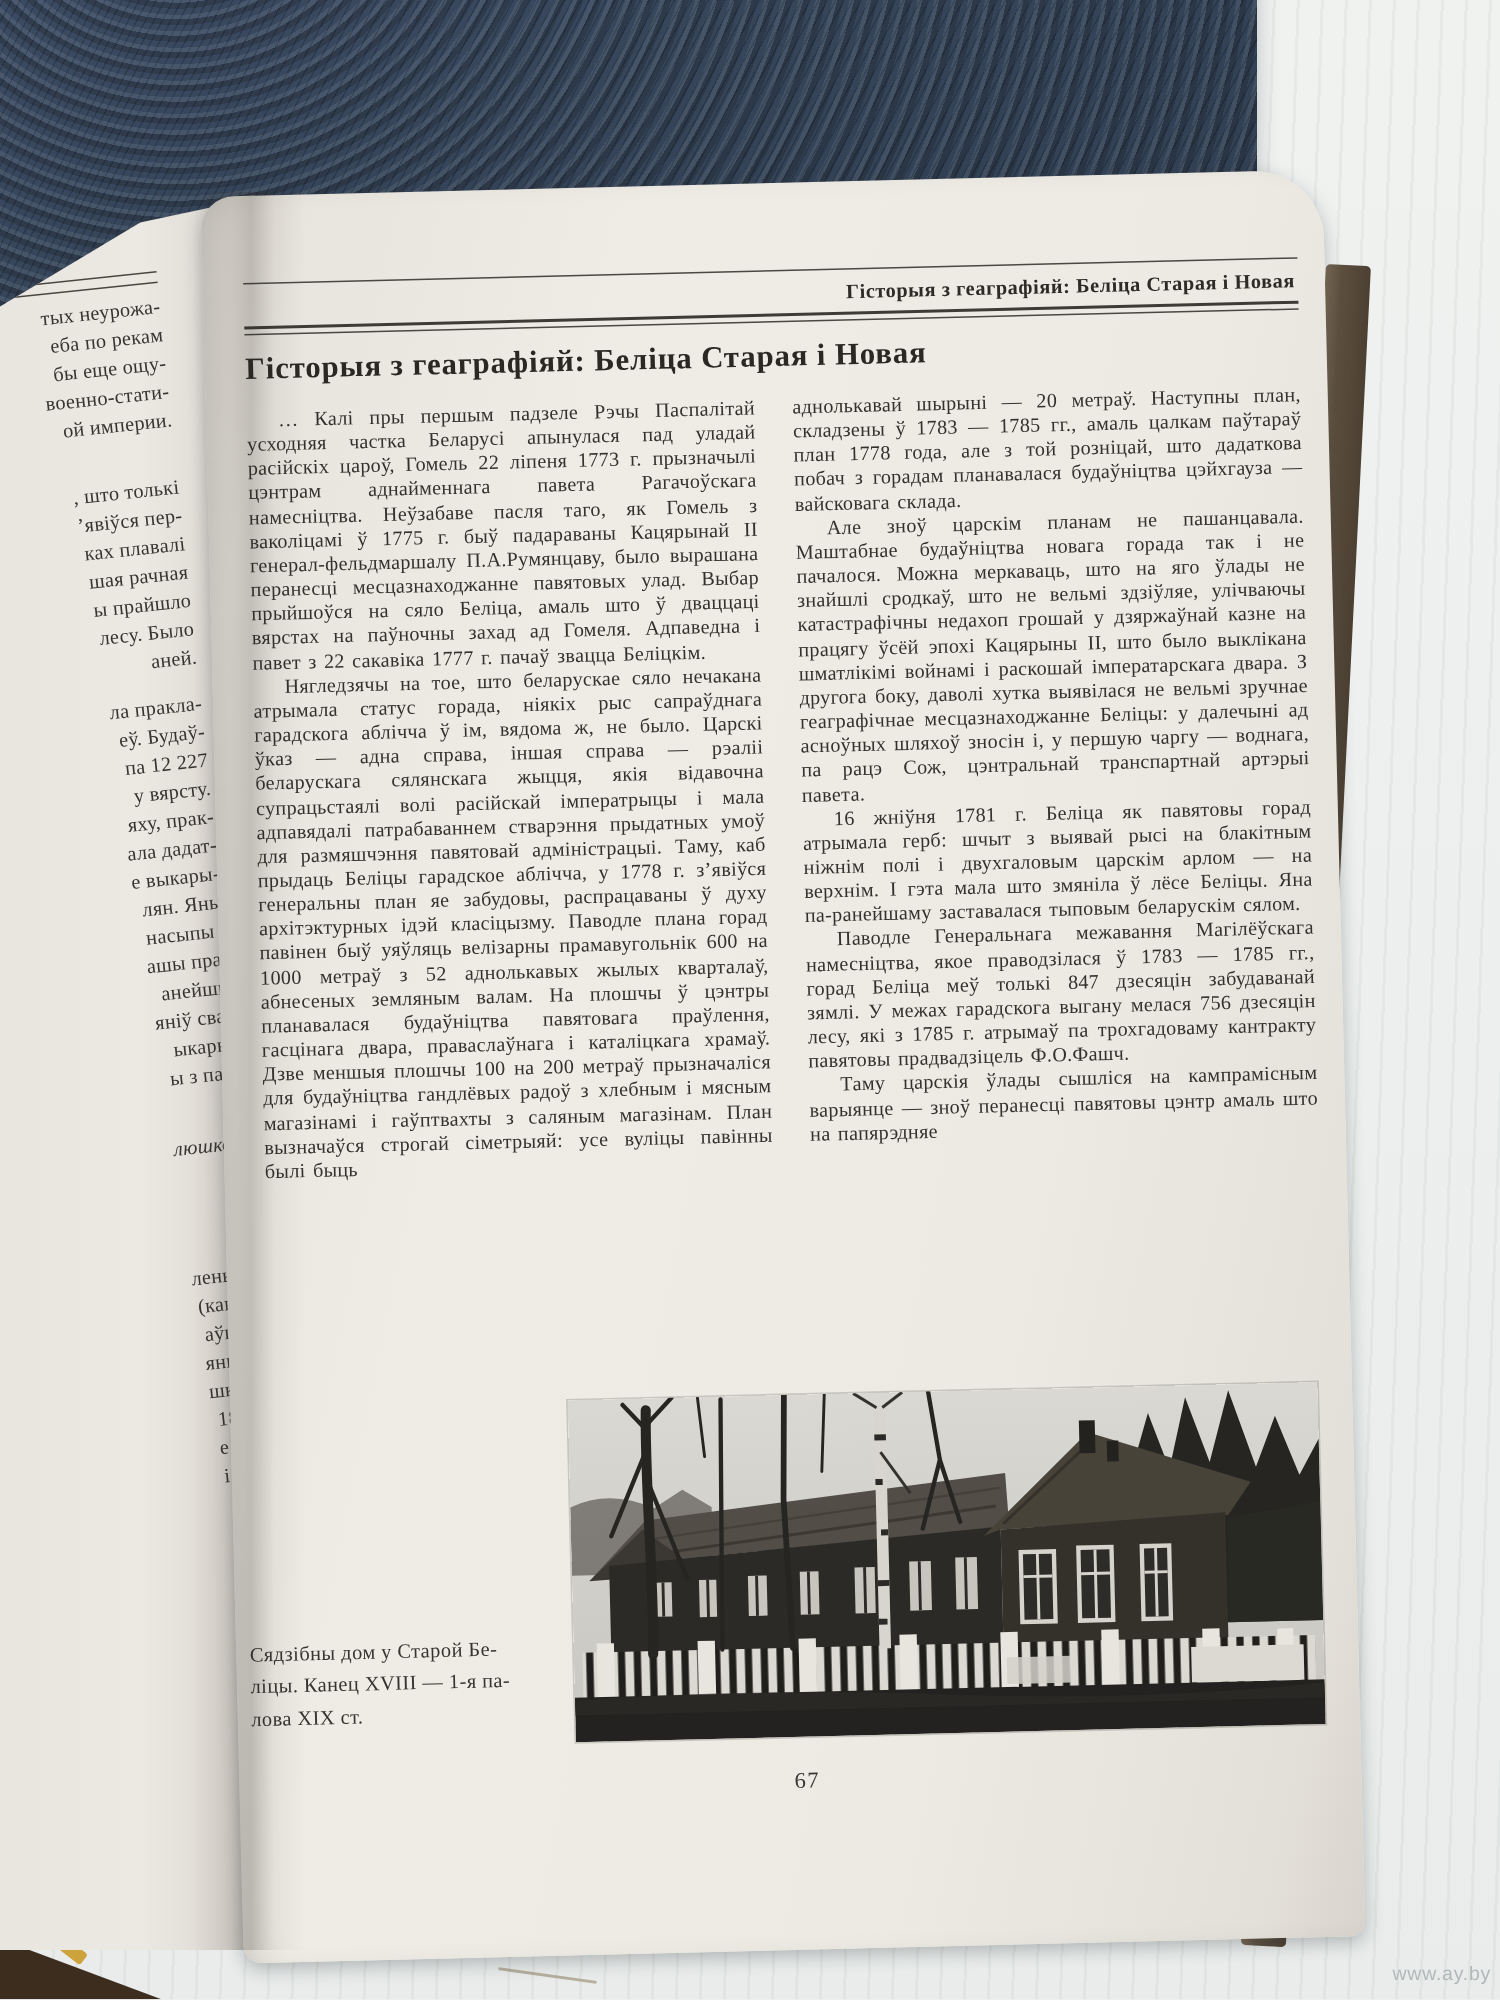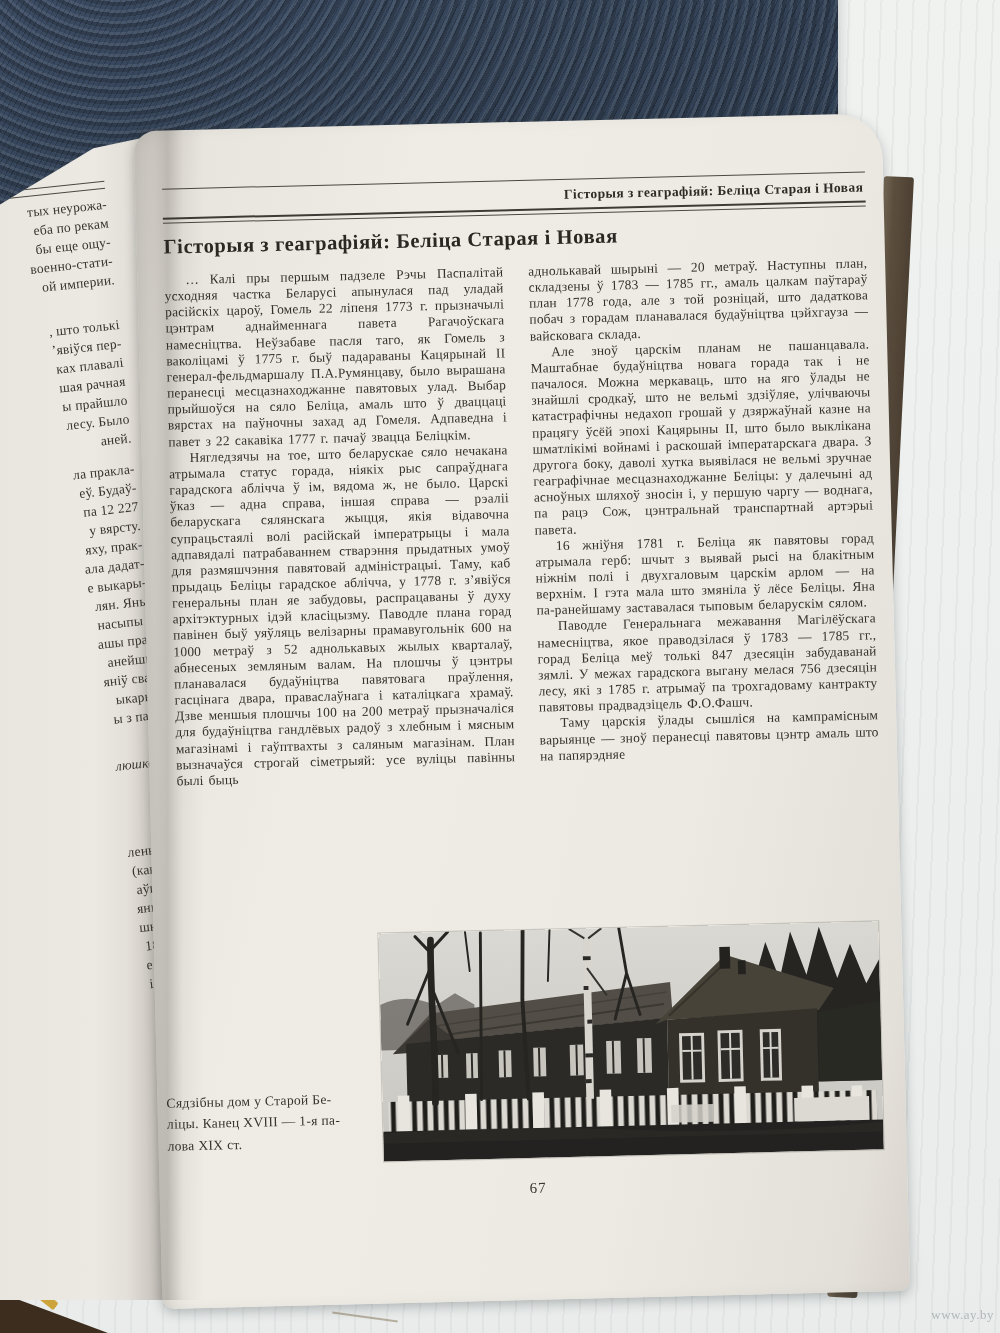--- a/index.html
+++ b/index.html
@@ -74,21 +74,21 @@
 
   .page-number{text-align:center;font-size:15px;letter-spacing:1px;
     margin-top:22px;color:#3a3732;}
 
   .gutter-shadow{position:absolute;left:128px;top:128px;width:76px;height:1172px;z-index:4;
     background:linear-gradient(90deg, rgba(0,0,0,0) 0%, rgba(40,36,30,0.10) 34%,
                rgba(40,36,30,0.20) 52%, rgba(40,36,30,0.05) 72%, rgba(0,0,0,0) 100%);
     pointer-events:none;}
 
   .watermark{position:absolute;right:6px;bottom:10px;z-index:6;
-    font-family:Liberation Serif, serif;font-size:13px;color:#b2b8ba;letter-spacing:.5px;}
+    font-family:Liberation Sans, sans-serif;font-size:13px;color:#b2b8ba;letter-spacing:.5px;}
 </style>
 </head>
 <body>
 
 <div class="table-surface"></div>
 <div class="placemat"></div>
 
 <div>
   <div class="cover-edge-right"></div>
   <div class="cover-corner-bl"></div>

